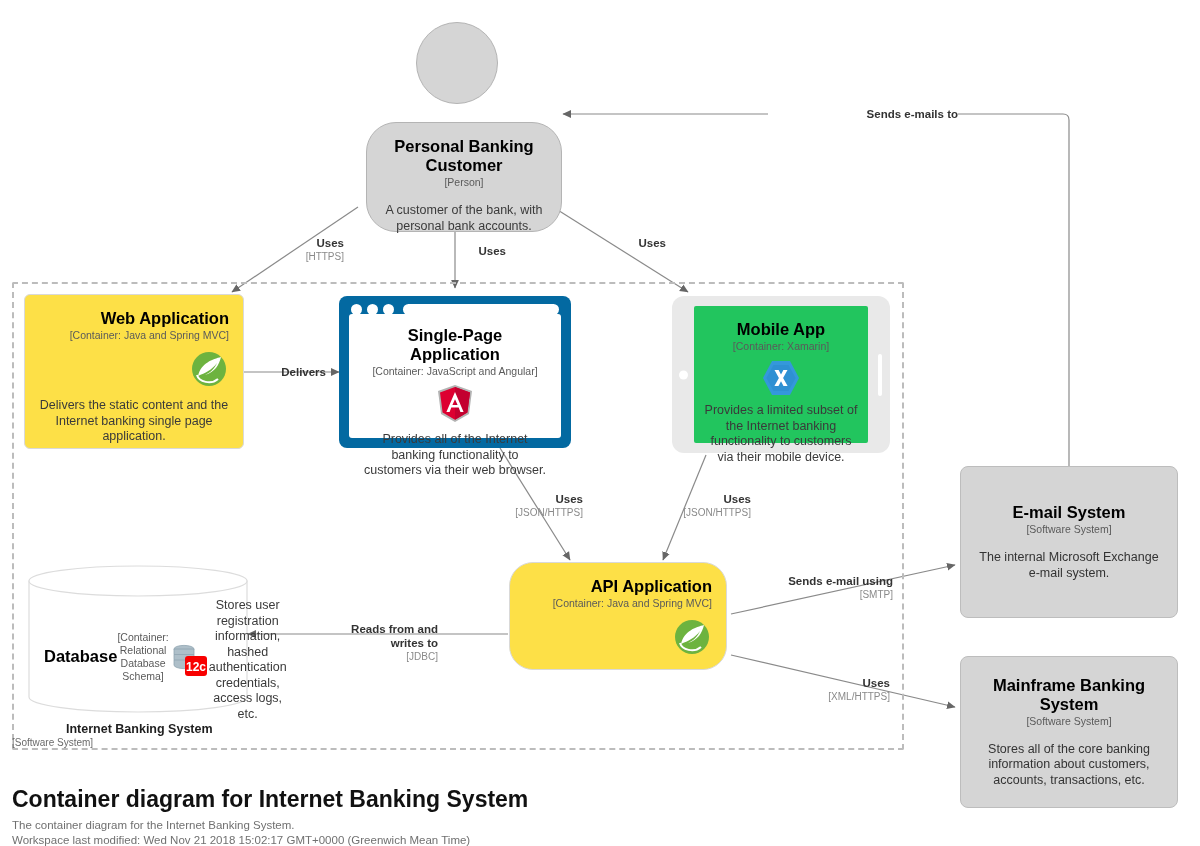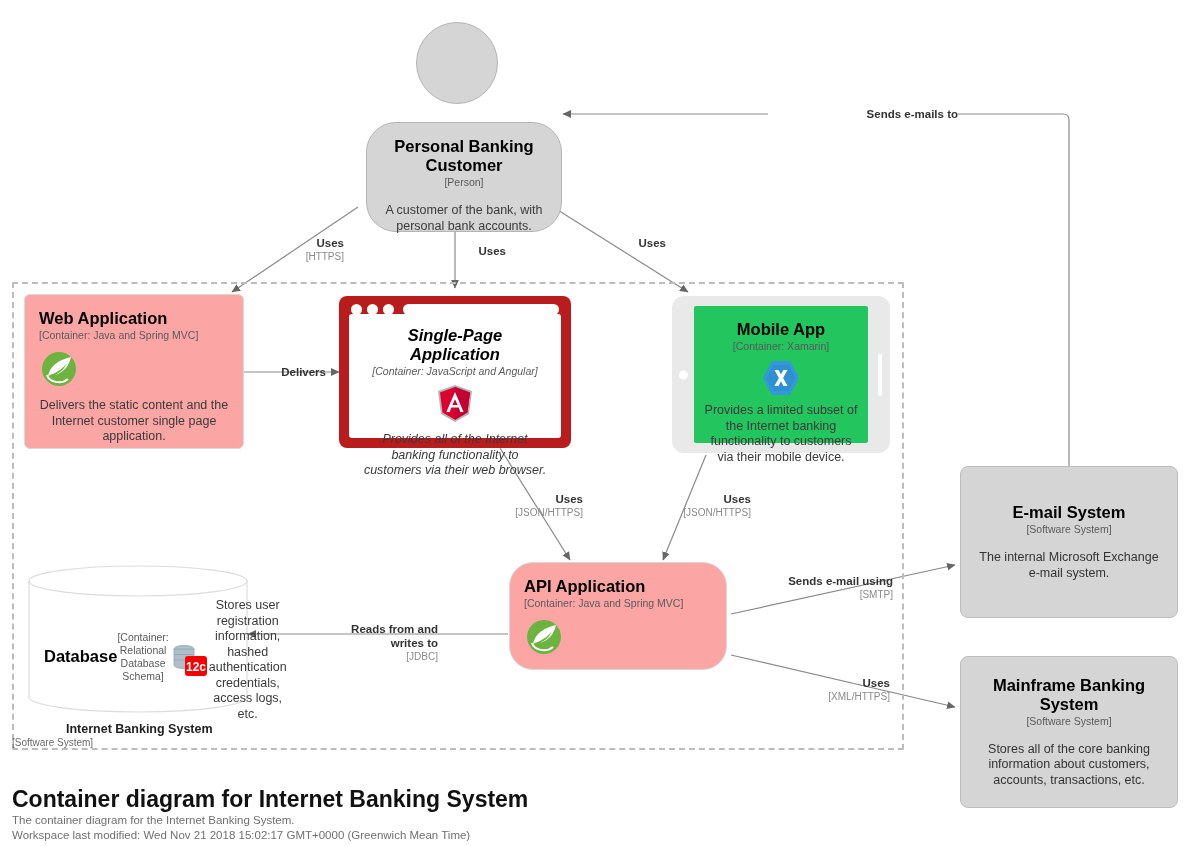--- a/index.html
+++ b/index.html
@@ -15,31 +15,31 @@
   .tech{font-size:10.5px;line-height:13px;text-align:center;color:#5a5a5a;margin-top:1px;}
   .desc{font-size:12.5px;line-height:15.5px;text-align:center;color:#3a3a3a;}
 
   
   .person-head{position:absolute;border-radius:50%;background:#d5d5d5;border:1px solid #b4b4b4;}
   .person-body{position:absolute;background:#d5d5d5;border:1px solid #b4b4b4;border-radius:30px;
                display:flex;flex-direction:column;align-items:center;padding:14px 18px 0;box-sizing:border-box;}
   .person-body .desc{margin-top:14px;}
 
   
-  .box{background:#fca5a5;border:1px solid #d9d9d9;border-radius:6px;
-       display:flex;flex-direction:column;align-items:flex-start;padding:14px 14px 0;box-sizing:border-box;}
+  .box{background:#fde047;border:1px solid #d9d9d9;border-radius:6px;
+       display:flex;flex-direction:column;align-items:flex-end;padding:14px 14px 0;box-sizing:border-box;}
 
   
   .sys{background:#d5d5d5;border:1px solid #bdbdbd;border-radius:8px;
        display:flex;flex-direction:column;align-items:center;justify-content:center;
        padding:12px 16px;box-sizing:border-box;}
   .sys .desc{margin-top:14px;color:#333;}
 
   
-  .browser{background:#b91c1c;border-radius:8px;padding:18px 10px 10px;box-sizing:border-box;font-style:italic;}
+  .browser{background:#0369a1;border-radius:8px;padding:18px 10px 10px;box-sizing:border-box;}
   .browser-bar{position:absolute;left:12px;top:7px;right:12px;height:13px;display:flex;align-items:center;gap:5px;}
   .dot{width:11px;height:11px;border-radius:50%;background:#fff;}
   .addr{flex:1;height:11px;border-radius:6px;background:#fff;margin-left:4px;}
   .browser-inner{background:#fff;border-radius:3px;height:100%;
        display:flex;flex-direction:column;align-items:center;padding:12px 12px 0;box-sizing:border-box;}
 
   
   .device{background:#e9e9e9;border-radius:12px;padding:10px 22px;box-sizing:border-box;position:relative;}
   .device-inner{background:#22c55e;border-radius:2px;height:100%;
        display:flex;flex-direction:column;align-items:center;padding:14px 10px 0;box-sizing:border-box;}
@@ -121,21 +121,21 @@
   <div class="node box" style="left:24px;top:294px;width:220px;height:155px;">
     <div class="title">Web Application</div>
     <div class="tech">[Container: Java and Spring MVC]</div>
     <div class="icon">
       <svg width="40" height="40" viewBox="0 0 40 40">
         <circle cx="20" cy="20" r="17" fill="#6db33f"></circle>
         <path d="M9 27 C12 14, 24 10, 32 8 C30 16, 26 23, 16 26 C21 24, 26 19, 28 14 C23 21, 16 24, 9 27 z" fill="#fff"></path>
         <path d="M8 26 C10 33, 22 36, 29 30" stroke="#fff" stroke-width="2" fill="none"></path>
       </svg>
     </div>
-    <div class="desc" style="margin-top:8px;">Delivers the static content and the Internet customer single page application.</div>
+    <div class="desc" style="margin-top:8px;">Delivers the static content and the Internet banking single page application.</div>
   </div>
 
   <div class="node browser" style="left:339px;top:296px;width:232px;height:152px;">
     <div class="browser-bar">
       <span class="dot"></span>
       <span class="dot"></span>
       <span class="dot"></span>
       <span class="addr"></span>
     </div>
     <div class="browser-inner">
@@ -263,17 +263,17 @@
     <span class="sub">[XML/HTTPS]</span>
   </div>
 
   <div class="elabel" style="left:768px;top:107px;width:190px;background:#fff;">
     <span>Sends e-mails to</span>
     <span class="sub"></span>
   </div>
 
   <div class="footer" style="top:786px;">
     <div class="footer-title">Container diagram for Internet Banking System</div>
-    <div class="footer-line" style="">The container diagram for the Internet Banking System.</div>
+    <div class="footer-line" style="margin-top:5px;">The container diagram for the Internet Banking System.</div>
     <div class="footer-line">Workspace last modified: Wed Nov 21 2018 15:02:17 GMT+0000 (Greenwich Mean Time)</div>
   </div>
 
 </div>
 
 </body></html>

